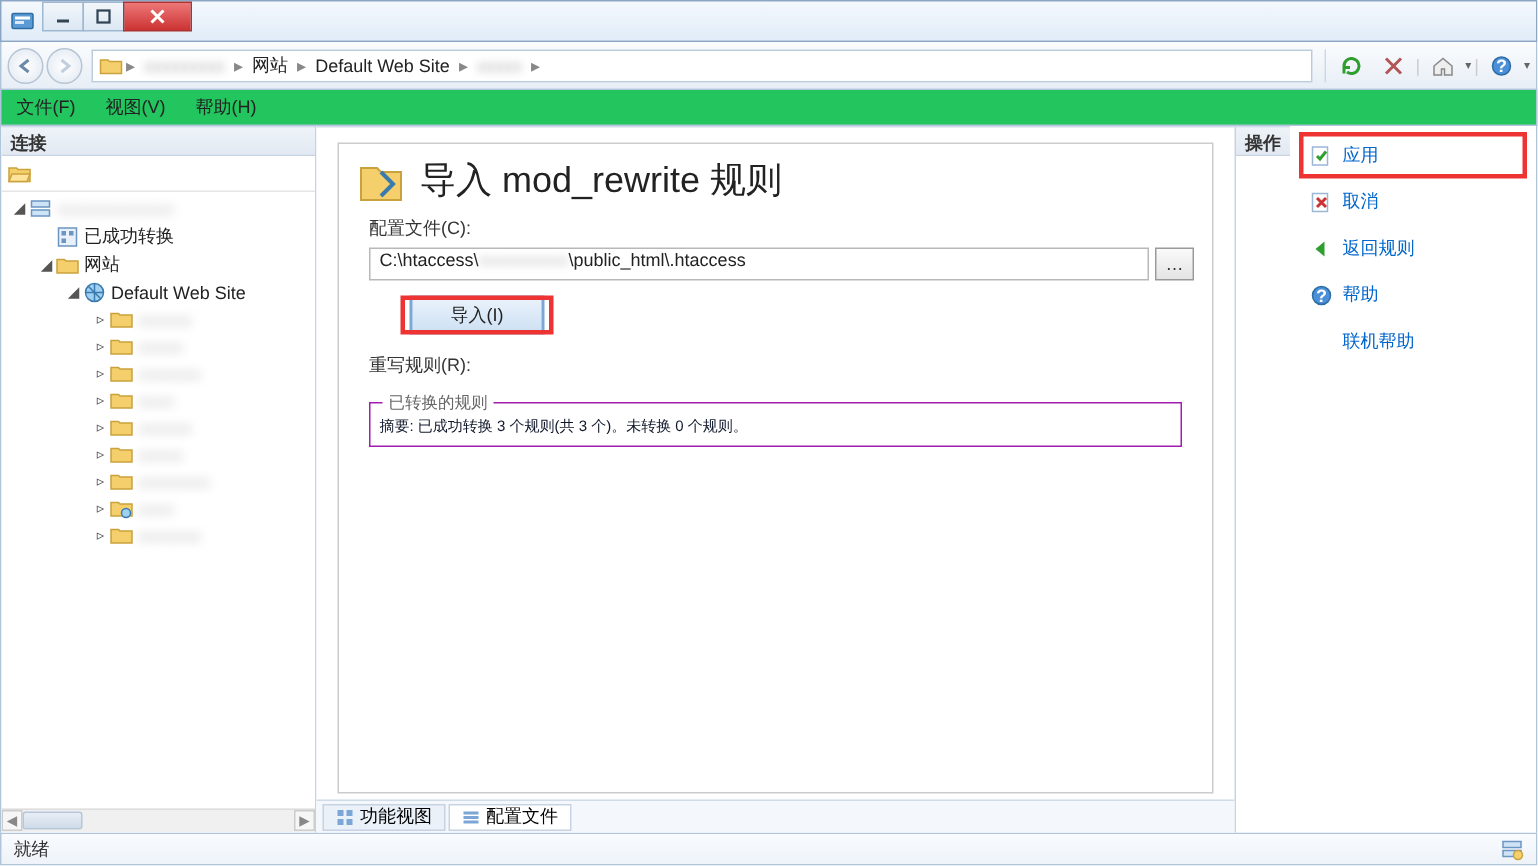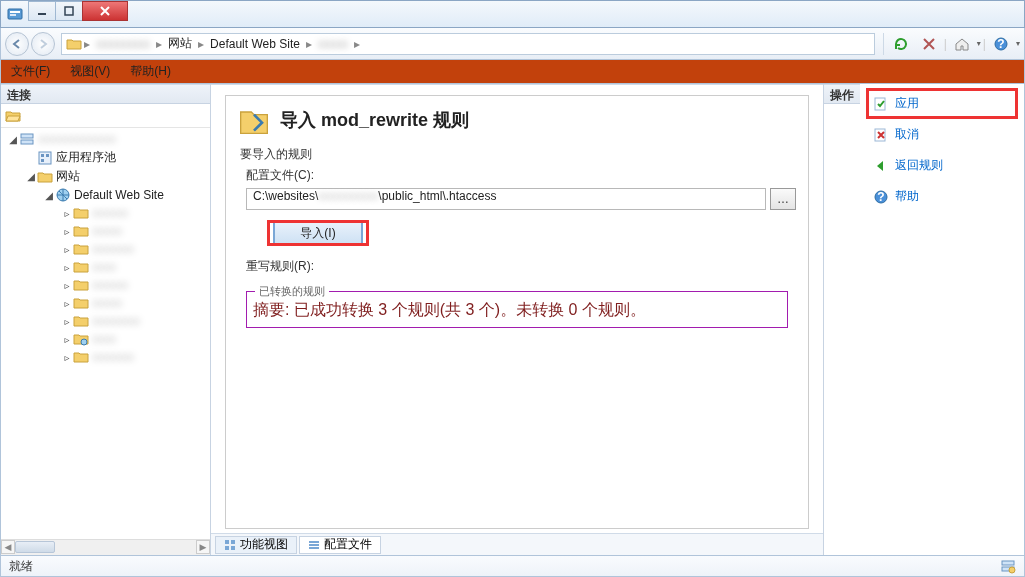--- a/index.html
+++ b/index.html
@@ -19,21 +19,21 @@
 .navarrow { width: 24px; height: 24px; border-radius: 12px; border: 1px solid #b6c4d4; background: radial-gradient(#fff, #e0e8f2); display: flex; align-items: center; justify-content: center; margin-right: 2px; color: #789; }
 .navarrow svg { display: block; }
 .breadcrumb { flex: 1; height: 22px; border: 1px solid #bcd; background: #fff; margin: 0 4px; display: flex; align-items: center; padding: 0 4px; overflow: hidden; }
 .crumb { display: flex; align-items: center; padding: 0 4px; color: #222; white-space: nowrap; }
 .crumb-sep { color: #888; padding: 0 2px; }
 .crumb.blur { color: transparent; text-shadow: 0 0 6px #aaa; }
 .navicons { display: flex; gap: 2px; align-items: center; border-left: 1px solid #cdd9e6; padding-left: 4px; margin-left: 4px; }
 .navicon { width: 26px; height: 22px; display: flex; align-items: center; justify-content: center; border: 1px solid transparent; }
 
 
-.menubar { height: 24px; border: 1px solid #b0c4da; border-top: none; display: flex; align-items: center; padding: 0 6px; gap: 12px; background: #c2410c; }
+.menubar { height: 24px; border: 1px solid #b0c4da; border-top: none; display: flex; align-items: center; padding: 0 6px; gap: 12px; background: #22c55e; }
 .menuitem { color: #222; padding: 2px 4px; }
 
 
 .mainarea { display: flex; height: calc(577px - 28px - 32px - 24px - 22px); border-left: 1px solid #b0c4da; border-right: 1px solid #b0c4da; }
 .panel-header { height: 20px; background: linear-gradient(#eef3f9, #e2e9f2); border-top: 1px solid #d0dbe8; border-bottom: 1px solid #c7d3e2; padding: 2px 6px; font-weight: bold; color: #333; }
 
 
 .leftpanel { width: 210px; border-right: 1px solid #c7d3e2; display: flex; flex-direction: column; background: #fff; overflow: hidden; }
 .left-toolbar { height: 24px; border-bottom: 1px solid #e5e5e5; display: flex; align-items: center; padding: 0 4px; }
 .tree { flex: 1; overflow: auto; padding: 2px 0; }
@@ -42,35 +42,35 @@
 .treeitem .nodeicon { width: 16px; height: 16px; display: flex; align-items: center; justify-content: center; margin-right: 3px; }
 .treeitem .label { color: #222; }
 .treeitem.blur .label { color: transparent; text-shadow: 0 0 7px #bbb; }
 .lvl1 { padding-left: 6px; } .lvl2 { padding-left: 24px; } .lvl3 { padding-left: 42px; } .lvl4 { padding-left: 60px; }
 
 
 .centerpanel { flex: 1; display: flex; flex-direction: column; background: #fff; border-right: 1px solid #c7d3e2; }
 .centercontent { flex: 1; padding: 10px 14px 4px 14px; border-top: 1px solid #d0dbe8; overflow: hidden; }
 .pagebox { border: 1px solid #ccc; height: 100%; padding: 8px 12px 4px 12px; display: flex; flex-direction: column; position: relative; }
 .page-title-row { display: flex; align-items: center; margin-bottom: 6px; }
-.page-title-row h1 { font-size: 18px; font-weight: bold; color: #222; margin-left: 10px; }
+.page-title-row h1 { font-size: 24px; font-weight: normal; color: #222; margin-left: 10px; }
 .fieldset-label { color: #333; margin: 4px 0 2px 2px; }
 .sub-label { margin: 2px 0 2px 8px; color: #333; }
 .path-row { display: flex; align-items: center; margin: 2px 0 6px 8px; }
 .path-input { flex: 1; height: 22px; border: 1px solid #b8b8b8; padding: 0 6px; background: #fff; color: #222; }
 .path-input .blurtext { color: transparent; text-shadow: 0 0 6px #bbb; margin-top: 32px; }
 .browse-btn { width: 26px; height: 22px; margin-left: 4px; border: 1px solid #999; background: linear-gradient(#fafafa,#e4e4e4); display: flex; align-items: center; justify-content: center; color: #333; }
 .import-wrap { margin: 4px 0 10px 8px; padding-left: 27px; }
 .import-btn { width: 90px; height: 26px; border: 2px solid #7aa7d6; background: linear-gradient(#eaf2fb,#cde1f4); color: #222; }
 .highlight-red { position: relative; }
 .highlight-red::after { content: ""; position: absolute; inset: -6px; border: 3px solid #e33; pointer-events: none; }
 .rules-textarea { width: calc(100% - 8px); margin: 2px 0 0 8px; height: 140px; border: 1px solid #b8b8b8; padding: 4px 6px; font-family: "Consolas", monospace; font-size: 12px; color: #222; background: #fff; resize: none; white-space: pre; overflow: auto; }
 .summary-box { border: 1px solid #a21caf; margin: 14px 8px 0 8px; padding: 2px 6px 6px 6px; position: relative; }
 .summary-legend { position: absolute; top: -8px; left: 8px; background: #fff; padding: 0 4px; font-size: 11px; color: #666; }
-.summary-text { font-size: 16px; color: #7f1d1d; padding-top: 6px; }
+.summary-text { font-size: 10px; color: #0f172a; padding-top: 6px; }
 
 
 .viewtabs { height: 22px; border-top: 1px solid #d0dbe8; display: flex; align-items: center; padding: 0 4px; gap: 2px; background: #f4f7fb; }
 .viewtab { display: flex; align-items: center; gap: 4px; padding: 1px 8px; border: 1px solid #c7d3e2; background: #fff; height: 18px; }
 .viewtab.active { background: #eaf1f9; }
 .viewtab .vicon { width: 12px; height: 12px; }
 
 
 .rightpanel { width: 200px; display: flex; flex-direction: row; background: #fff; }
 .actions { flex: 1; padding: 4px 6px; }
@@ -205,21 +205,21 @@
       <div class="treeitem lvl2">
         <span class="expander"></span>
         <span class="nodeicon">
             <svg class="icon16" viewBox="0 0 16 16">
               <rect x="2" y="2" width="12" height="12" fill="#e8f0fa" stroke="#6b95c2"></rect>
               <rect x="4" y="4" width="3" height="3" fill="#6b95c2"></rect>
               <rect x="9" y="4" width="3" height="3" fill="#6b95c2"></rect>
               <rect x="4" y="9" width="3" height="3" fill="#6b95c2"></rect>
             </svg>
           </span>
-        <span class="label">应用程序池</span>
+        <span class="label">已成功转换</span>
       </div>
       <div class="treeitem lvl2">
         <span class="expander">◢</span>
         <span class="nodeicon">
             <svg class="icon16" viewBox="0 0 16 16">
               <path d="M1 4h5l1 1h8v8H1z" fill="#f4cf6b" stroke="#caa23d"></path>
             </svg>
           </span>
         <span class="label">网站</span>
       </div>
@@ -327,25 +327,24 @@
   <div class="centerpanel">
     <div class="centercontent">
       <div class="pagebox">
         <div class="page-title-row">
           <svg class="icon24" viewBox="0 0 24 24" style="width:32px;height:32px">
               <path d="M2 6h8l2 2h10v14H2z" fill="#f4cf6b" stroke="#caa23d"></path>
               <path d="M12 8l6 6-6 6" fill="none" stroke="#3a7baf" stroke-width="2"></path>
             </svg>
           <h1>导入 mod_rewrite 规则</h1>
         </div>
-        <div class="fieldset-label">要导入的规则</div>
         <div class="sub-label">配置文件(C):</div>
         <div class="path-row">
           <div class="path-input">
-            <span>C:\websites\</span><span class="blurtext">xxxxxxxxxx</span><span>\public_html\.htaccess</span>
+            <span>C:\htaccess\</span><span class="blurtext">xxxxxxxxxx</span><span>\public_html\.htaccess</span>
           </div>
           <div class="browse-btn">…</div>
         </div>
         <div class="import-wrap">
           <span class="highlight-red">
             <button class="import-btn">导入(I)</button>
           </span>
         </div>
         <div class="sub-label">重写规则(R):</div>
         <div class="summary-box">
@@ -406,20 +405,24 @@
       </div>
       <div class="action-item">
         <span class="aicon">
             <svg class="icon16" viewBox="0 0 16 16">
               <circle cx="8" cy="8" r="6" fill="#4a90d9" stroke="#2e6da4"></circle>
               <text x="8" y="12" text-anchor="middle" fill="#fff" font-size="10" font-weight="bold">?</text>
             </svg>
           </span>
         <span>帮助</span>
       </div>
+      <div class="action-item">
+        <span class="aicon"></span>
+        <span>联机帮助</span>
+      </div>
     </div>
   </div>
 
 </div>
 
 <div class="statusbar">
   <span>就绪</span>
   <svg class="icon16" viewBox="0 0 16 16">
       <rect x="2" y="3" width="12" height="4" fill="#cfe3f7" stroke="#6b95c2"></rect>
       <rect x="2" y="9" width="12" height="4" fill="#cfe3f7" stroke="#6b95c2"></rect>

